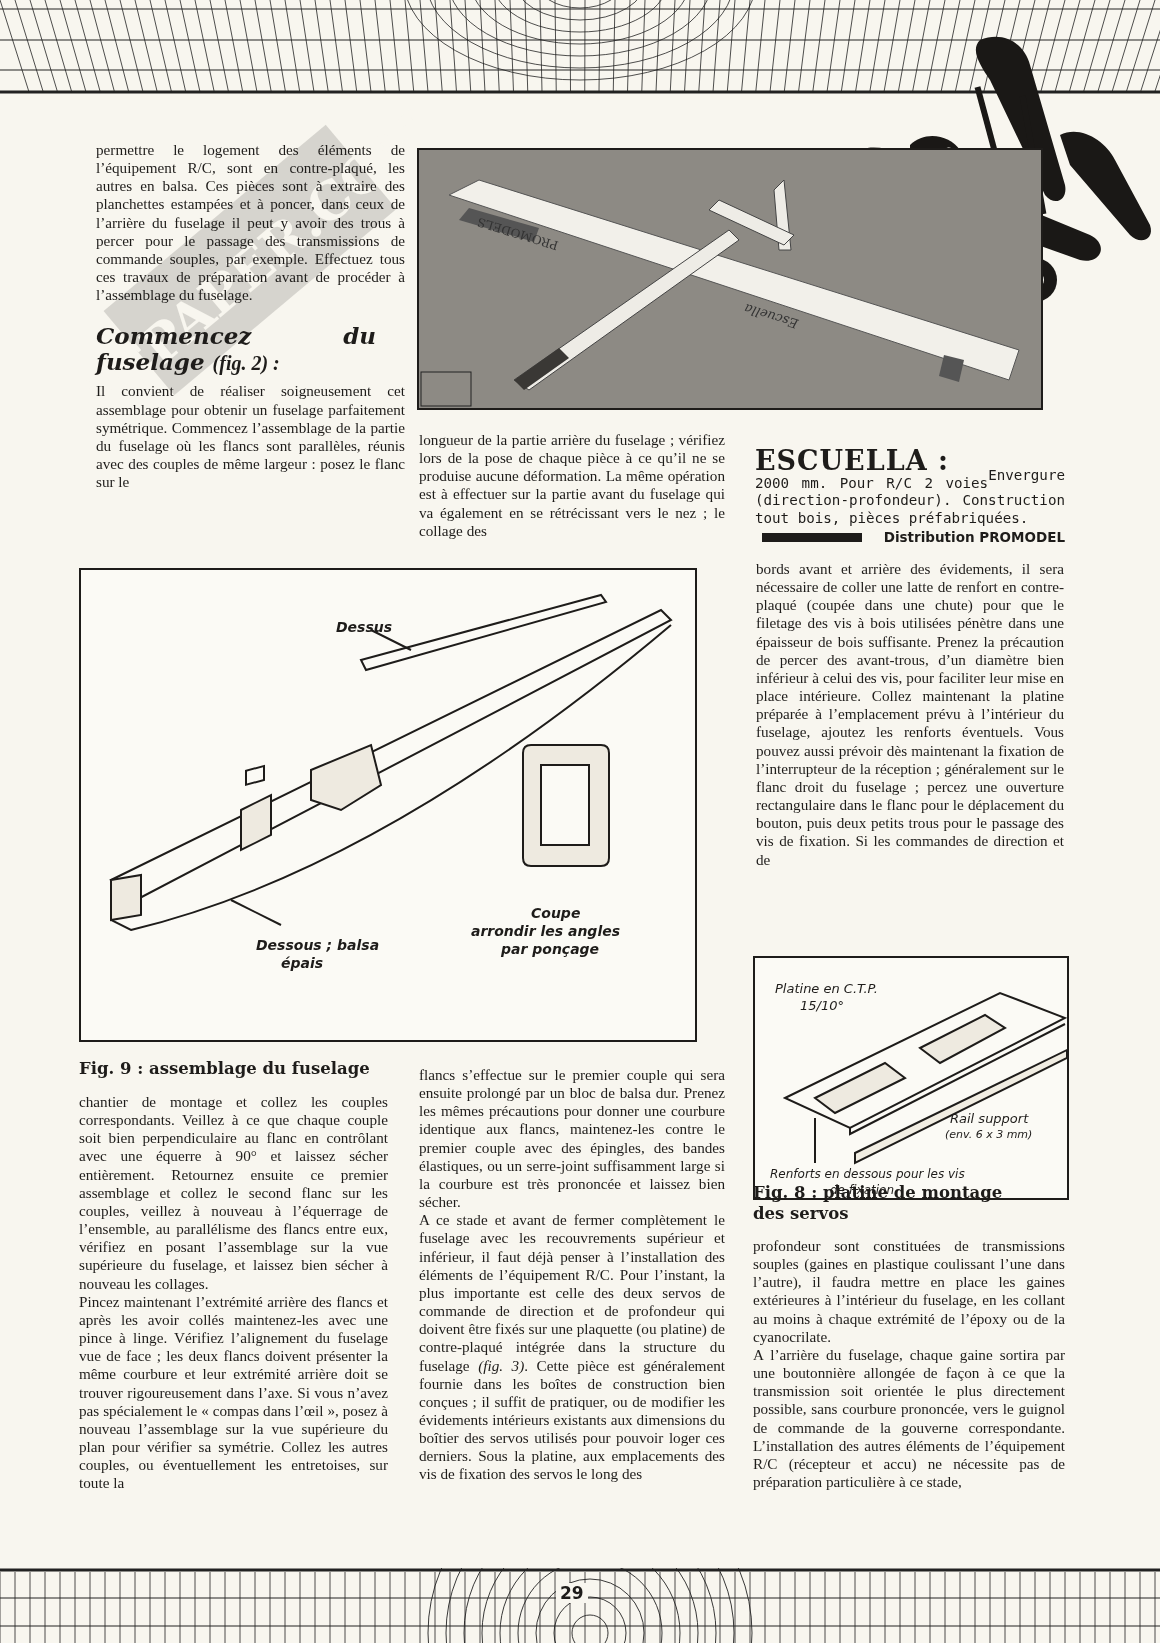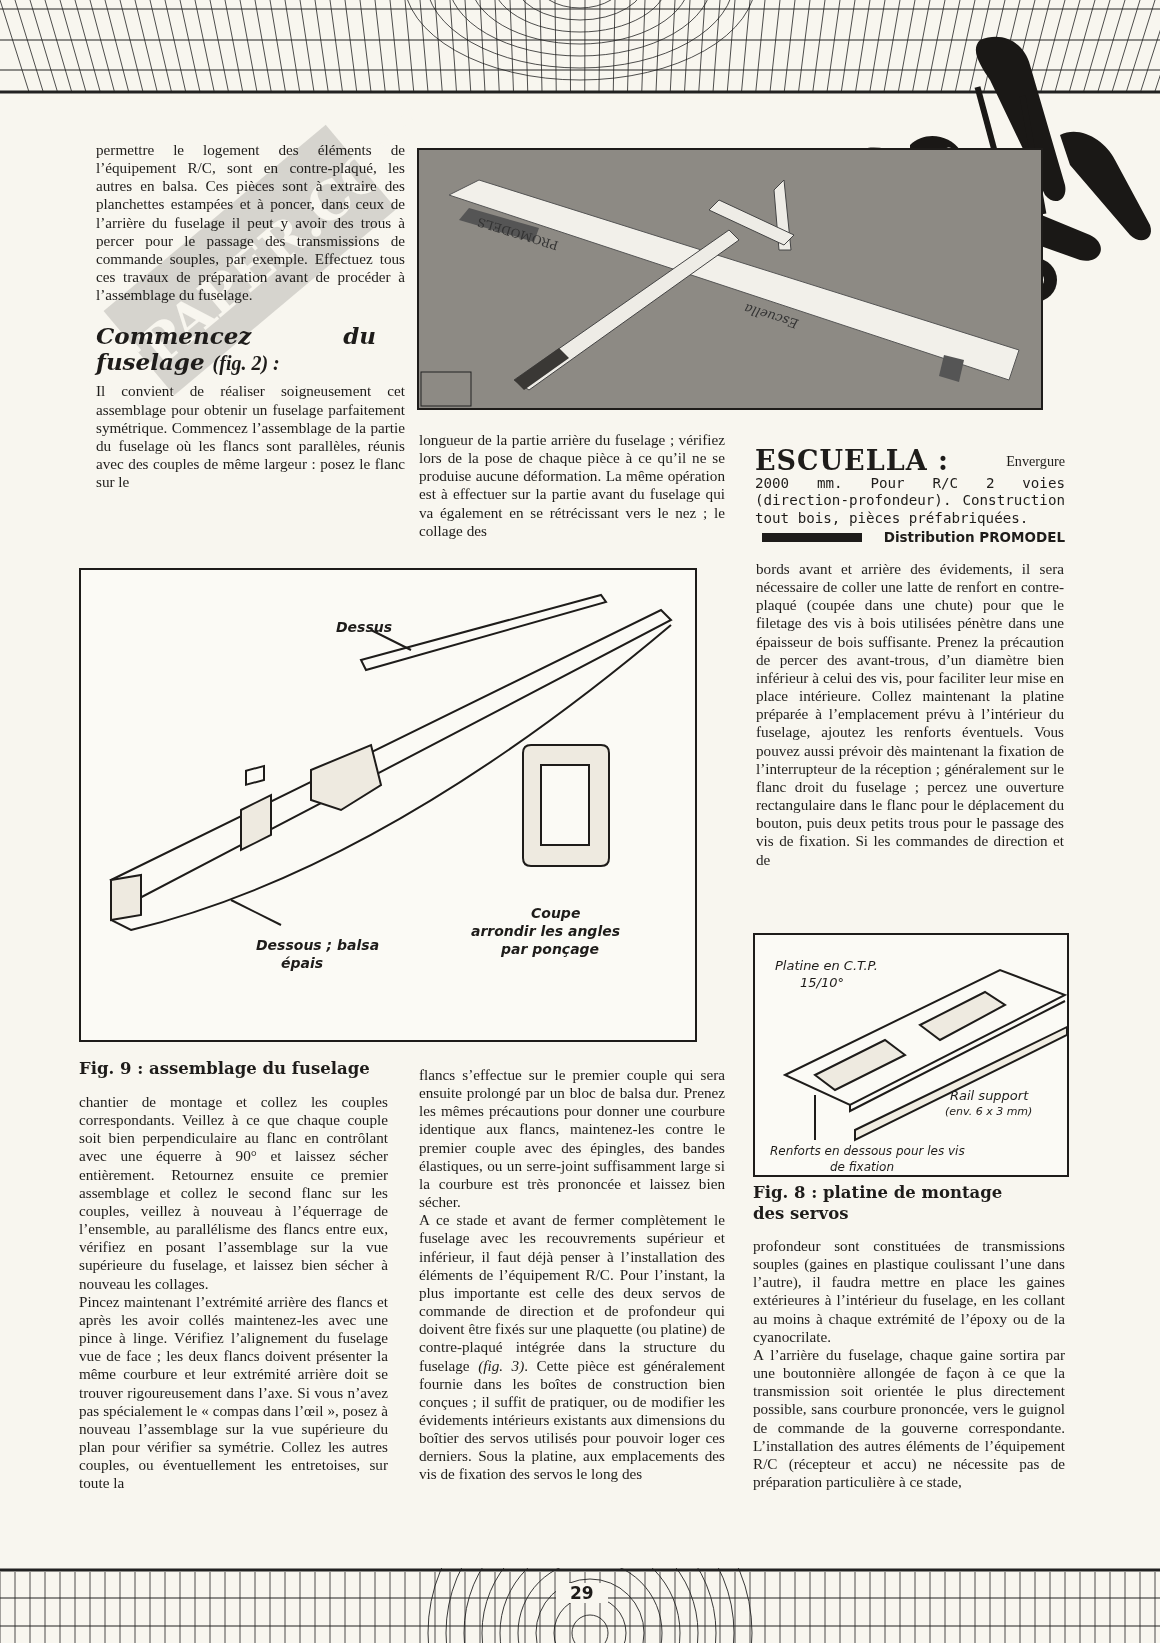--- a/index.html
+++ b/index.html
@@ -14,21 +14,21 @@
   .col p { margin: 0; text-indent: 0; }
   .h-italic { font-family: "DejaVu Serif", serif; font-weight: bold; font-style: italic; font-size: 23px; line-height: 26px; margin: 0 0 6px 0; }
   .h-italic .fig { font-weight: bold; font-family: "Liberation Serif", serif; font-size: 20px; }
   .caption { position: absolute; font-family: "DejaVu Serif", serif; font-weight: bold; font-size: 16.5px; line-height: 21px; }
   .product { position: absolute; left: 755px; top: 452px; width: 310px; font-family: "DejaVu Sans Mono", monospace; font-size: 14.2px; line-height: 17.5px; text-align: justify; }
   .product .name { font-family: "DejaVu Serif", serif; font-weight: bold; font-size: 27px; letter-spacing: 1px; }
   .distrib { display: flex; align-items: center; justify-content: flex-end; gap: 22px; margin-top: 2px; font-family: "DejaVu Sans", sans-serif; font-weight: bold; font-size: 13.5px; }
   .distrib .bar { width: 100px; height: 9px; background: #1e1c1a; }
   .fig-box { position: absolute; border: 2px solid #1e1c1a; background: #fbfaf5; }
   .photo { position: absolute; left: 417px; top: 148px; width: 622px; height: 258px; border: 2px solid #1e1c1a; background: #8f8c86; overflow: hidden; }
-  .page-num { position: absolute; left: 556px; top: 1583px; font-family: "DejaVu Sans", sans-serif; font-weight: bold; font-size: 17px; background: #f8f6ef; padding: 0 14px; }
+  .page-num { position: absolute; left: 556px; top: 1583px; font-family: "DejaVu Sans", sans-serif; font-weight: bold; font-size: 17px; background: #f8f6ef; padding: 0 4px; }
   .hand { font-family: "DejaVu Sans", sans-serif; font-style: italic; fill: #1e1c1a; }
   .watermark { position: absolute; left: 85px; top: 95px; width: 330px; height: 330px; opacity: 0.35; pointer-events: none; }
 </style>
 </head>
 <body>
 
 <div class="band" style="top:0; height:94px;">
   <svg id="top-grid" width="1160" height="94">
       <line x1="0" y1="9" x2="1160" y2="9" stroke="#222" stroke-width="1.2"></line>
       <line x1="0" y1="40" x2="1160" y2="40" stroke="#222" stroke-width="1.2"></line>
@@ -171,21 +171,21 @@
   </svg>
 </div>
 
 <div class="col" style="left:419px; top:431px; width:306px;">
   <p>longueur de la partie arrière du fuselage ; vérifiez lors de la pose de chaque pièce à ce qu’il ne se produise aucune déformation. La même opération est à effectuer sur la partie avant du fuselage qui va également en se rétrécissant vers le nez ; le collage des</p>
 </div>
 
 <div class="product">
   <div>
     <span class="name">ESCUELLA :</span>
-    <span style="float:right; margin-top:1px;font-family:Liberation Serif, serif;">Envergure</span>
+    <span style="float:right; margin-top:15px;">Envergure</span>
   </div>
   <div>2000 mm. Pour R/C 2 voies (direction-profondeur). Construction tout bois, pièces préfabriquées.</div>
   <div class="distrib">
     <span class="bar"></span>
     <span>Distribution PROMODEL</span>
   </div>
 </div>
 
 <div class="fig-box" style="left:79px; top:568px; width:614px; height:470px;font-weight:bold;">
   <svg width="614" height="470">
@@ -210,21 +210,21 @@
     <text class="hand" x="420" y="384" font-size="14">par ponçage</text>
   </svg>
 </div>
 
 <div class="caption" style="left:79px; top:1058px; width:320px;">Fig. 9 : assemblage du fuselage</div>
 
 <div class="col" style="left:756px; top:560px; width:308px;">
   <p>bords avant et arrière des évidements, il sera nécessaire de coller une latte de renfort en contre-plaqué (coupée dans une chute) pour que le filetage des vis à bois utilisées pénètre dans une épaisseur de bois suffisante. Prenez la précaution de percer des avant-trous, d’un diamètre bien inférieur à celui des vis, pour faciliter leur mise en place intérieure. Collez maintenant la platine préparée à l’emplacement prévu à l’intérieur du fuselage, ajoutez les renforts éventuels. Vous pouvez aussi prévoir dès maintenant la fixation de l’interrupteur de la réception ; généralement sur le flanc droit du fuselage ; percez une ouverture rectangulaire dans le flanc pour le déplacement du bouton, puis deux petits trous pour le passage des vis de fixation. Si les commandes de direction et de</p>
 </div>
 
-<div class="fig-box" style="left:753px; top:933px; width:312px; height:240px;">
+<div class="fig-box" style="left:753px; top:956px; width:312px; height:240px;">
   <svg width="312" height="240">
     <g fill="none" stroke="#1e1c1a" stroke-width="2">
       <path d="M30 140 L245 35 L310 60 L95 170 Z" fill="#fbfaf5"></path>
       <path d="M95 170 L95 176 L310 66"></path>
       <path d="M60 140 L130 105 L150 120 L80 155 Z" fill="#eeeae0"></path>
       <path d="M165 90 L230 57 L250 70 L185 105 Z" fill="#eeeae0"></path>
       <path d="M100 195 L312 92 L312 100 L100 205 Z" fill="#f1ede2"></path>
       <line x1="60" y1="160" x2="60" y2="205"></line>
     </g>
     <text class="hand" x="20" y="35" font-size="13">Platine en C.T.P.</text>

